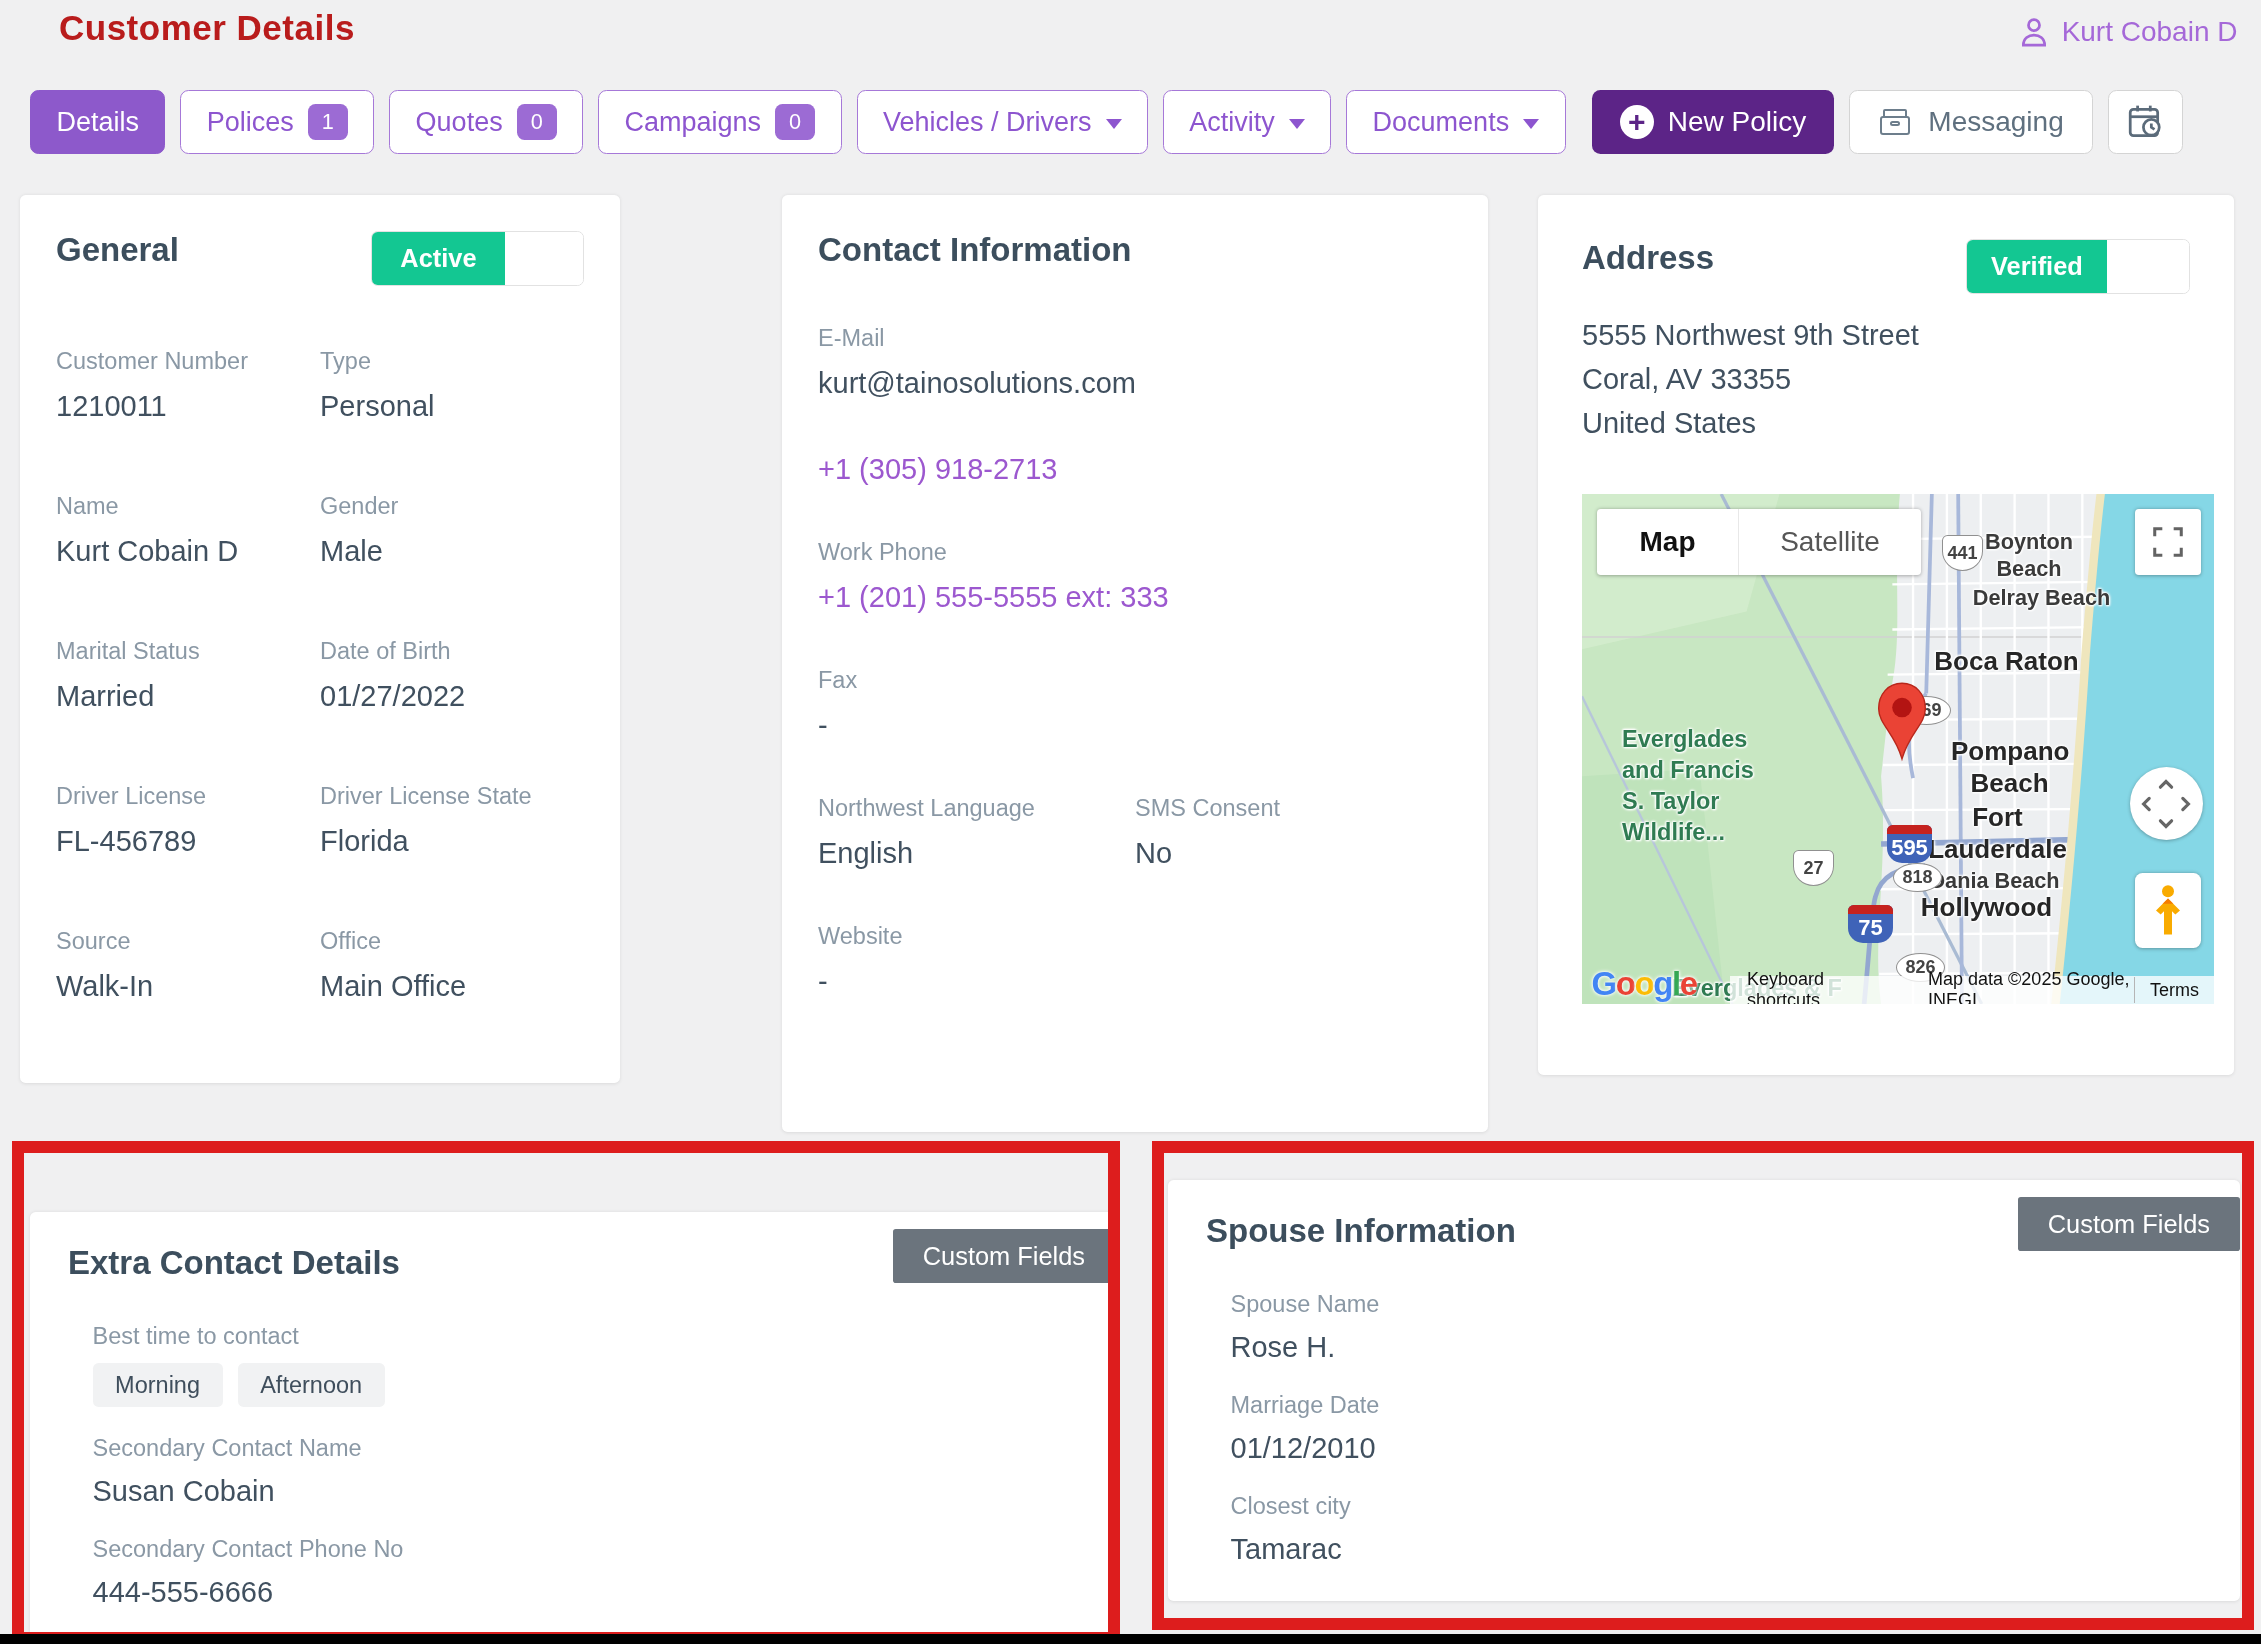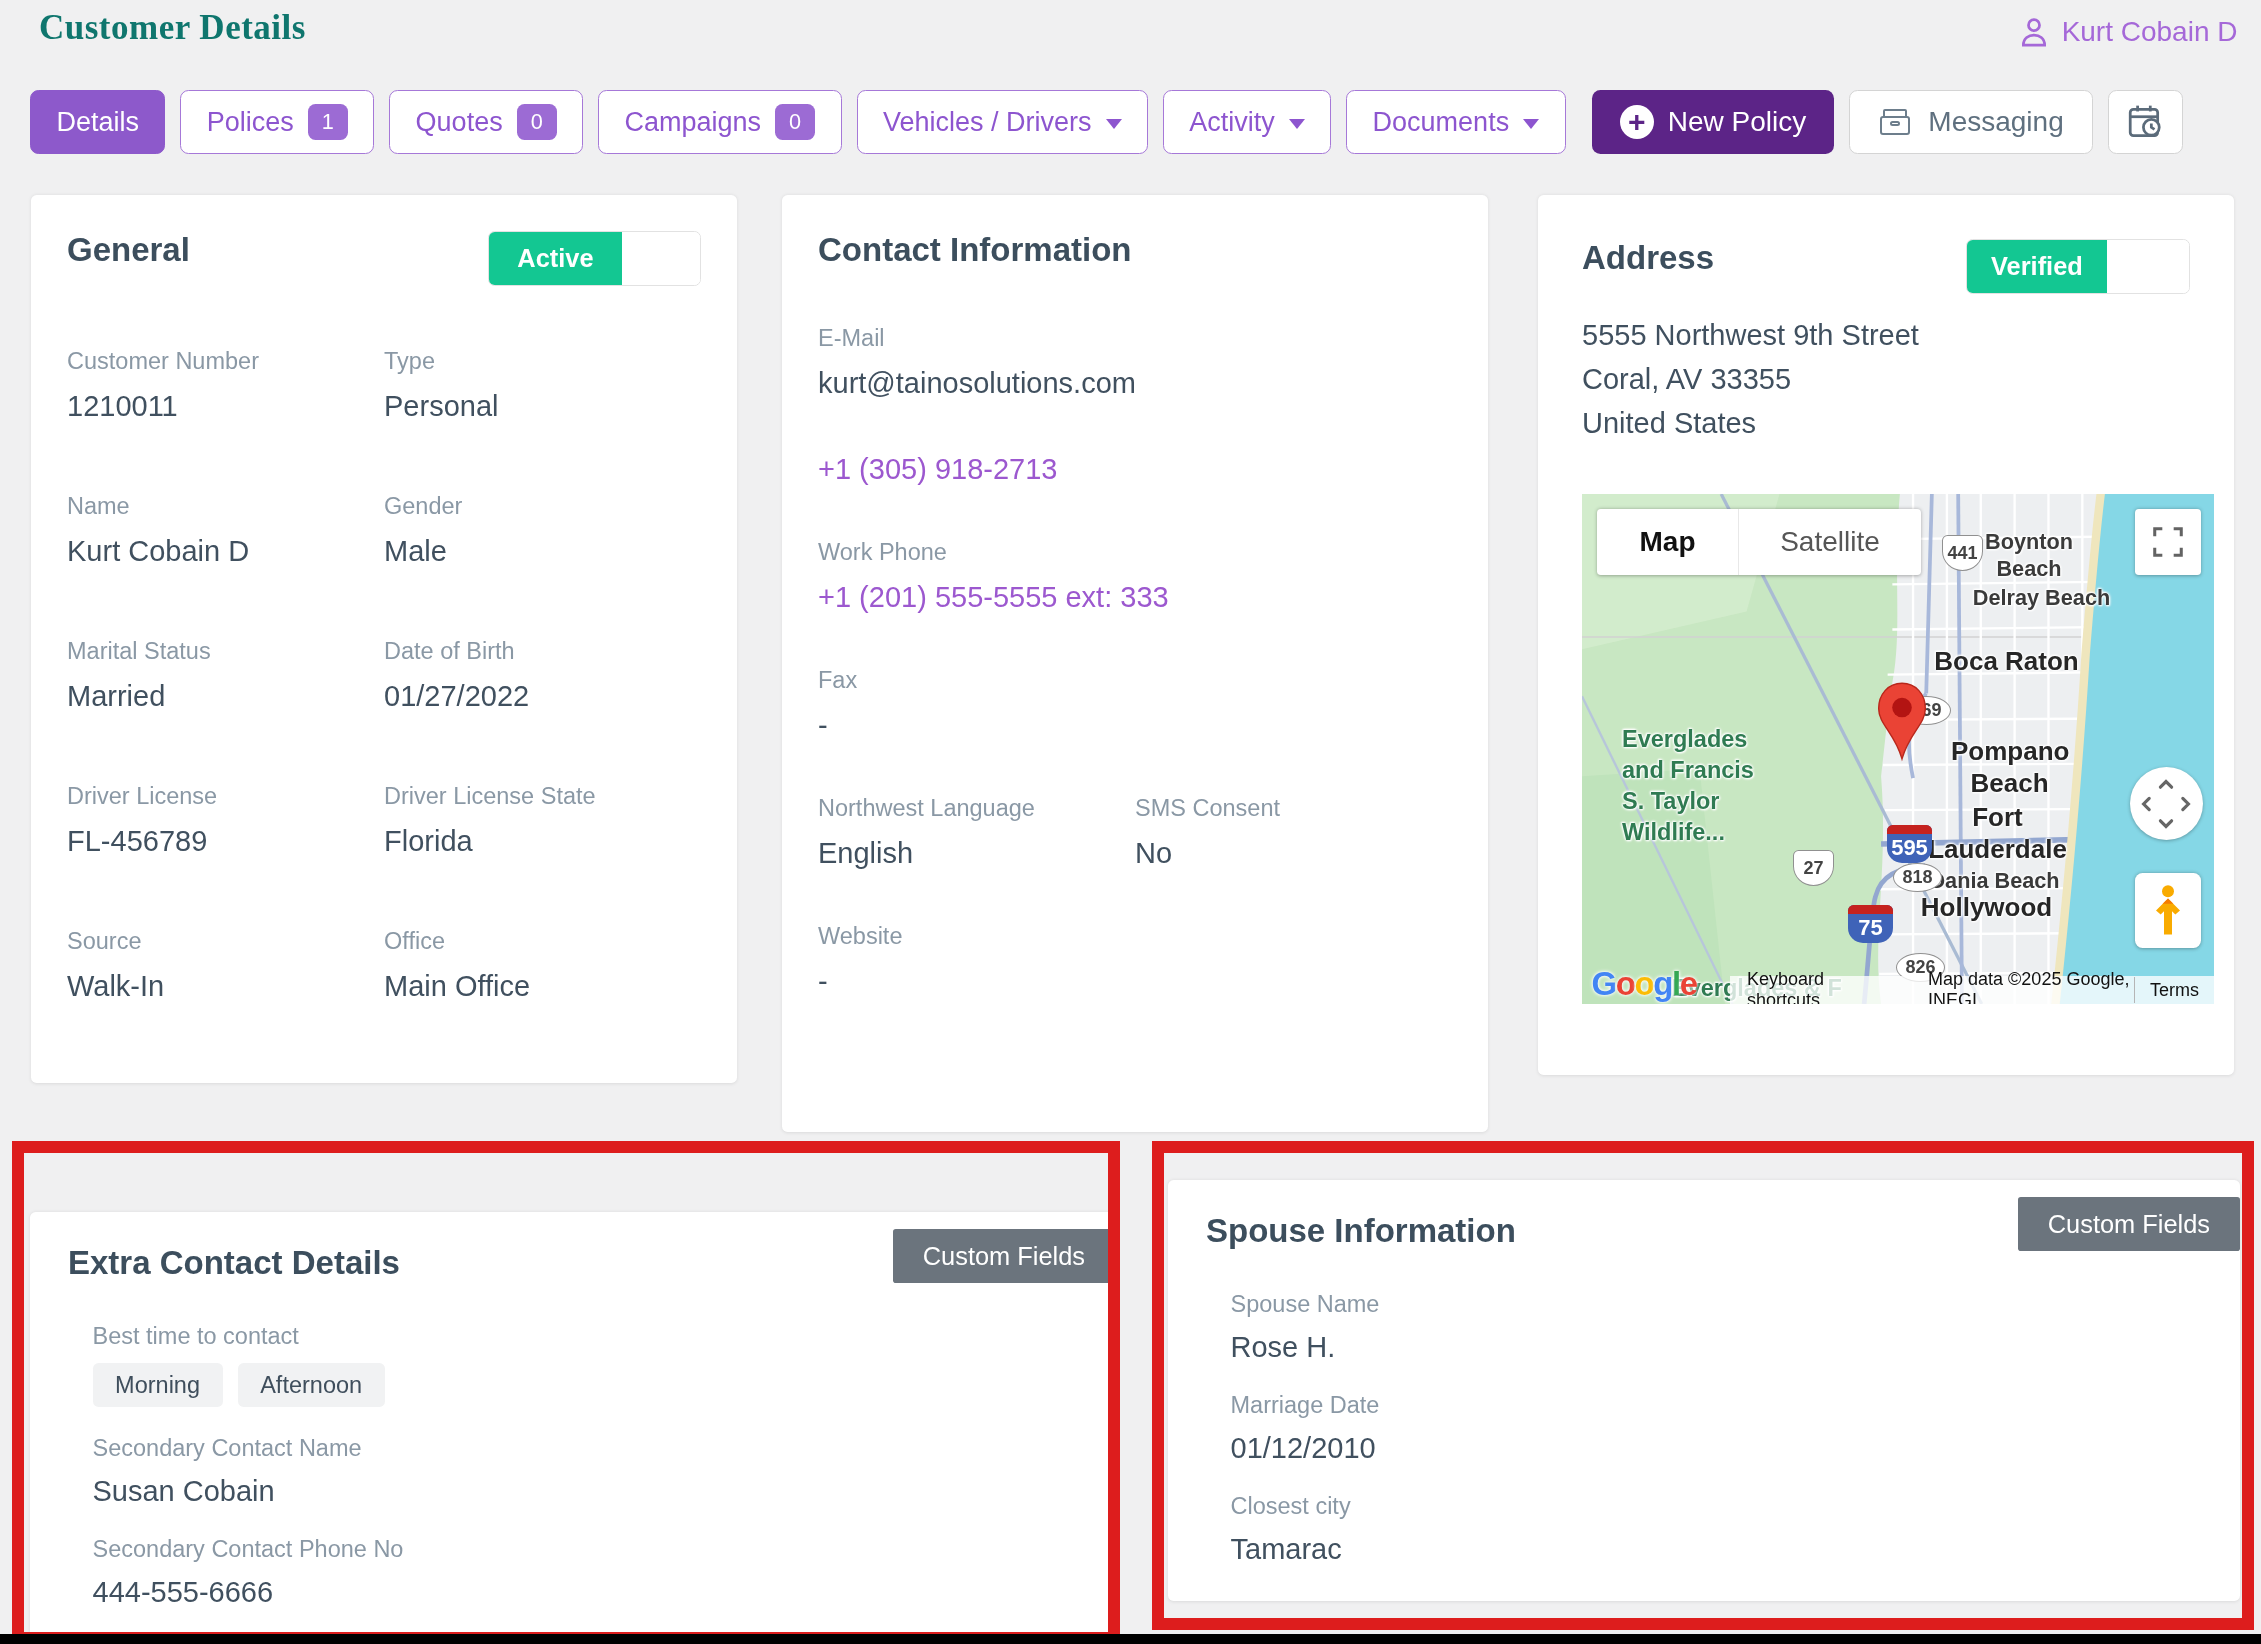--- a/index.html
+++ b/index.html
@@ -1,19 +1,19 @@
 <!DOCTYPE html>
 <html style="font-size:15px"><head>
 <meta charset="utf-8">
 <style>
   * { margin:0; padding:0; box-sizing:border-box; }
   html,body { background:#f0f0f1; }
   body { font-family:"Liberation Sans", sans-serif; width:2262px; height:1644px; position:relative; overflow:hidden; }
 
-  .page-title { position:absolute; left:39px; top:7.5px; font-size:35px; font-weight:700; color:#0f766e; letter-spacing:0.5px;font-family:Liberation Serif, serif; }
+  .page-title { position:absolute; left:59px; top:7.5px; font-size:35px; font-weight:700; color:#b91c1c; letter-spacing:0.5px; }
   .user-chip { position:absolute; right:24.5px; top:15px; display:flex; align-items:center; gap:13px; color:#a568d8; font-size:28px; font-weight:500; cursor:pointer; }
 
   .toolbar { position:absolute; left:30px; top:90px; width:2203px; height:64px; display:flex; gap:15px; align-items:stretch; }
   .tab { display:flex; align-items:center; gap:14px; padding:0 25.4px; border:1.9px solid #a678d8; background:#fff; color:#8d55cf; font-size:27px; border-radius:8.5px; cursor:pointer; font-family:inherit; white-space:nowrap; }
   .tab.active { background:#8d59cb; border-color:#8d59cb; color:#fff; }
   .badge { background:#9c6bd4; color:#fff; font-size:21.7px; padding:4.7px 14px; border-radius:7.5px; font-weight:500; }
   .caret { width:0; height:0; border-left:8.5px solid transparent; border-right:8.5px solid transparent; border-top:10.4px solid #8d55cf; margin-top:3.8px; }
   .btn-new-policy { display:flex; align-items:center; gap:14px; background:#5c2487; color:#fff; border:none; border-radius:8.5px; font-size:28px; padding:0 28px; margin-left:11.3px; cursor:pointer; font-family:inherit; white-space:nowrap; }
   .plus-ico { width:34px; height:34px; background:#fff; color:#5c2487; border-radius:50%; display:flex; align-items:center; justify-content:center; font-size:30px; font-weight:700; line-height:1; }
   .btn-messaging { display:flex; align-items:center; gap:16px; background:#fff; border:1.9px solid #d4d4d4; border-radius:8.5px; color:#5f707f; font-size:28px; padding:0 28px; cursor:pointer; font-family:inherit; white-space:nowrap; }
@@ -24,21 +24,21 @@
   .card-title { font-size:33px; font-weight:600; color:#3c4e5d; }
   .toggle { width:213px; height:55px; border:0.9px solid #e2e2e2; border-radius:6.6px; background:#fff; display:flex; overflow:hidden; cursor:pointer; }
   .toggle-on { width:63%; background:#13c792; color:#fff; display:flex; align-items:center; justify-content:center; font-size:25.4px; font-weight:600; }
   .toggle-knob { flex:1; background:#fff; }
 
   .flabel { font-size:23.5px; color:#8a98a5; margin-bottom:15px; }
   .fvalue { font-size:29px; color:#40505f; font-weight:500; }
   .fvalue.link { color:#9c58cf; cursor:pointer; }
   .grid2 { display:grid; grid-template-columns:1fr 1fr; }
 
-  #card-general { left:31px; top:195px; width:706px; height:888px; padding:36px; }
+  #card-general { left:20px; top:195px; width:600px; height:888px; padding:36px; }
   #card-general .grid2 { margin-top:62px; row-gap:70px; }
 
   #card-contact { left:782px; top:195px; width:706px; height:937px; padding:36px; }
   #card-contact .cfields { margin-top:56px; display:flex; flex-direction:column; gap:53px;justify-content:space-between; }
 
   #card-address { left:1538px; top:195px; width:696px; height:880px; padding:44px; }
   .addr-lines { margin-top:19px; font-size:29px; color:#40505f; font-weight:500; line-height:44px; }
 
   
   .map { position:relative; width:632px; height:510px; margin-top:49px; overflow:hidden; background:#edeff1; cursor:grab; }

